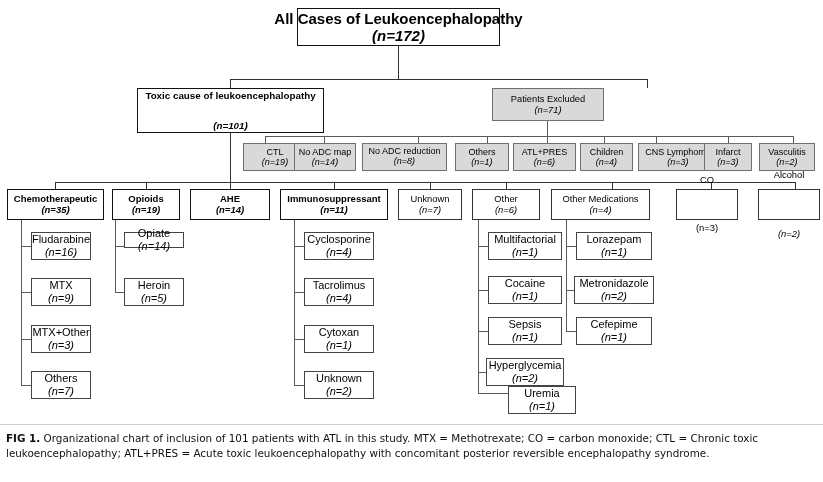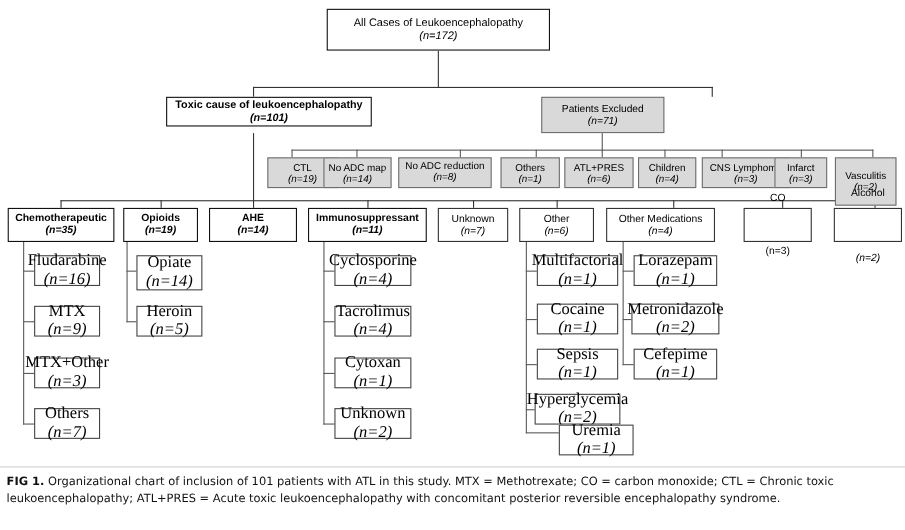--- a/index.html
+++ b/index.html
@@ -27,26 +27,26 @@
     font-size:9.3px;
     padding:1px 2px;
     z-index:3;
   }
   .node .lbl{display:block;white-space:nowrap;}
   .node .n{display:block;font-style:italic;white-space:nowrap;}
   .node.wrapn{display:block;}
   .node.wrapn .lbl,.node.wrapn .n{display:inline;white-space:normal;}
 
   
-  .node.root{border:1.6px solid #111;font-weight:normal;font-size:10px;}
+  .node.root{border:1.6px solid #111;font-weight:bold;font-size:15px;}
   .node.strong{border:1.6px solid #111;font-weight:bold;font-size:9.8px;}
   .node.cat{border:1.7px solid #111;font-weight:bold;font-size:9.5px;}
   .node.gray{background:#d9d9d9;border:1.4px solid #6f6f6f;font-weight:normal;}
   .node.grayitem{background:#d9d9d9;border:1.2px solid #6f6f6f;font-size:9px;}
-  .node.leaf{border:1.2px solid #444;font-size:15px;font-family:Liberation Serif, serif;}
+  .node.leaf{border:1.2px solid #444;font-size:11px;}
   .node.plain{border:1.2px solid #333;font-size:9.4px;}
   .node .n.upright{font-style:normal;}
 
   
   .ln{position:absolute;background:#5a5a5a;z-index:1;}
   .ln.v{width:1px;}
   .ln.h{height:1px;}
   .ln.dk{background:#333;}
 
   
@@ -69,21 +69,21 @@
   <div class="node root" style="left:297px;top:8px;width:203px;height:38px;">
     <span class="lbl">All Cases of Leukoencephalopathy</span>
     <span class="n">(n=172)</span>
   </div>
 
   <div class="ln v dk" style="left:398px;top:46px;width:1px;height:34px;"></div>
   <div class="ln h dk" style="left:230px;top:79px;width:418px;height:1px;"></div>
   <div class="ln v dk" style="left:230px;top:79px;width:1px;height:9px;"></div>
   <div class="ln v dk" style="left:647px;top:79px;width:1px;height:9px;"></div>
 
-  <div class="node strong" style="left:151px;top:88px;width:187px;height:27px;justify-content:space-between;">
+  <div class="node strong" style="left:137px;top:88px;width:187px;height:45px;justify-content:space-between;">
     <span class="lbl">Toxic cause of leukoencephalopathy</span>
     <span class="n">(n=101)</span>
   </div>
 
   <div class="node gray" style="left:492px;top:88px;width:112px;height:33px;">
     <span class="lbl">Patients Excluded</span>
     <span class="n">(n=71)</span>
   </div>
 
   <div class="ln v" style="left:547px;top:121px;width:1px;height:16px;"></div>
@@ -123,21 +123,21 @@
     <span class="n">(n=4)</span>
   </div>
   <div class="node grayitem" style="left:638px;top:143px;width:80px;height:28px;">
     <span class="lbl">CNS Lymphoma</span>
     <span class="n">(n=3)</span>
   </div>
   <div class="node grayitem" style="left:704px;top:143px;width:48px;height:28px;">
     <span class="lbl">Infarct</span>
     <span class="n">(n=3)</span>
   </div>
-  <div class="node grayitem" style="left:759px;top:143px;width:56px;height:44px;text-align:center;">
+  <div class="node grayitem" style="left:759px;top:143px;width:56px;height:28px;text-align:center;">
     <span class="lbl">Vasculitis</span>
     <span class="n">(n=2)</span>
   </div>
 
   <div class="ln v dk" style="left:230px;top:121px;width:1px;height:62px;"></div>
   <div class="ln h dk" style="left:55px;top:182px;width:740px;height:1px;"></div>
 
   <div class="ln v dk" style="left:55px;top:182px;height:7px;"></div>
   <div class="ln v dk" style="left:146px;top:182px;height:7px;"></div>
   <div class="ln v dk" style="left:230px;top:182px;height:7px;"></div>
@@ -205,21 +205,21 @@
   </div>
   <div class="node leaf" style="left:31px;top:371px;width:60px;height:28px;">
     <span class="lbl">Others</span>
     <span class="n">(n=7)</span>
   </div>
 
   <div class="ln v" style="left:115px;top:220px;height:73px;"></div>
   <div class="ln h" style="left:115px;top:246px;width:10px;"></div>
   <div class="ln h" style="left:115px;top:292px;width:10px;"></div>
 
-  <div class="node leaf" style="left:124px;top:232px;width:60px;height:32px;">
+  <div class="node leaf" style="left:124px;top:232px;width:60px;height:16px;">
     <span class="lbl">Opiate</span>
     <span class="n">(n=14)</span>
   </div>
   <div class="node leaf" style="left:124px;top:278px;width:60px;height:28px;">
     <span class="lbl">Heroin</span>
     <span class="n">(n=5)</span>
   </div>
 
   <div class="ln v" style="left:294px;top:220px;height:166px;"></div>
   <div class="ln h" style="left:294px;top:246px;width:11px;"></div>

